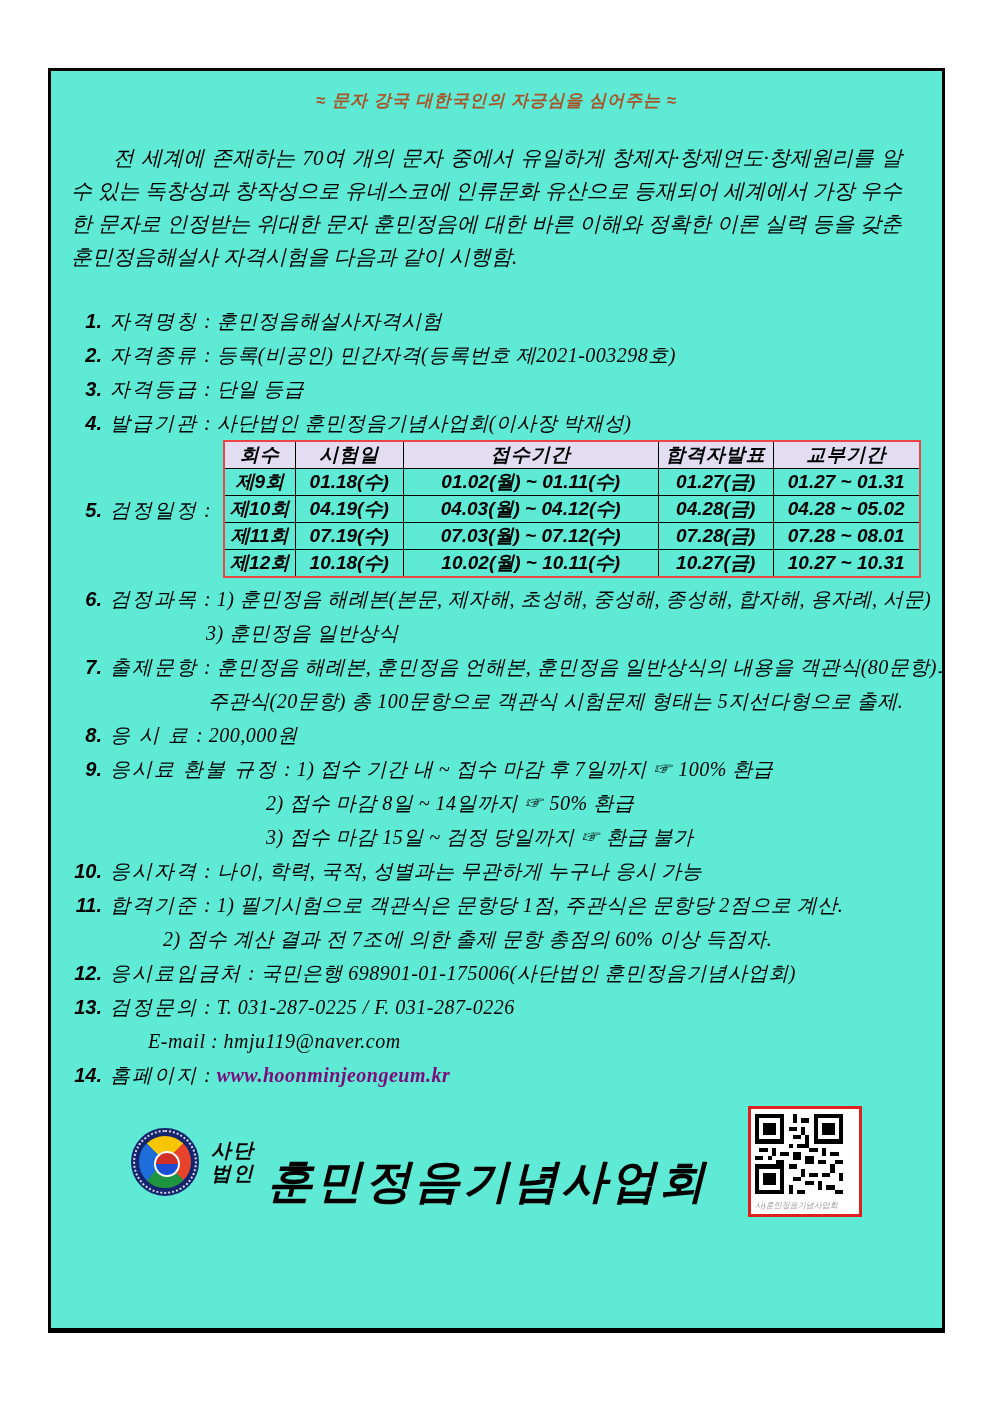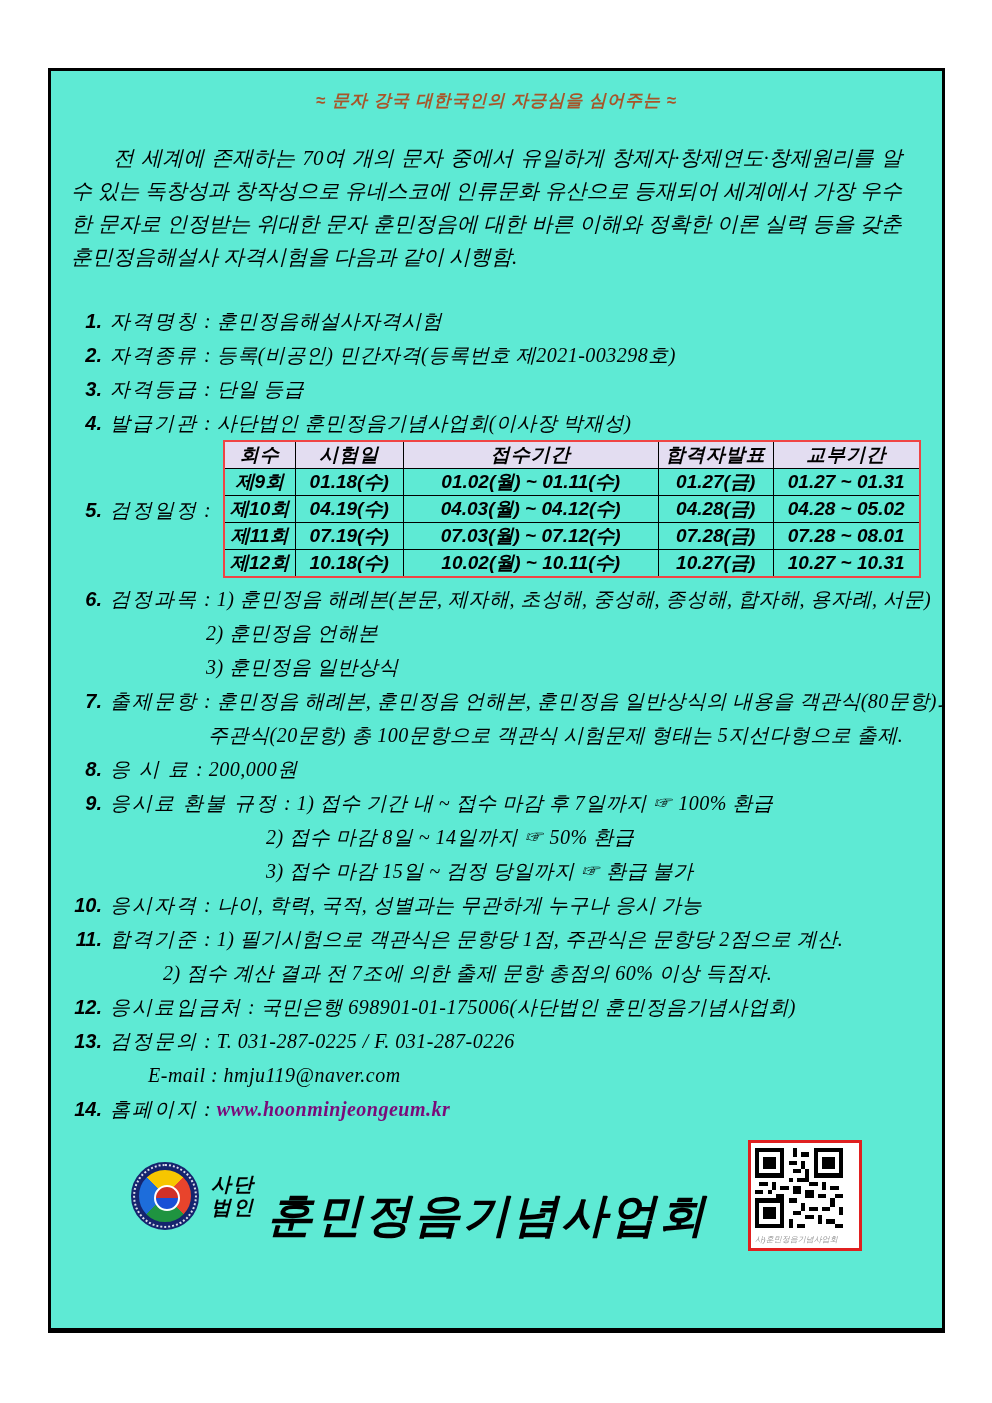--- a/index.html
+++ b/index.html
@@ -149,21 +149,20 @@
               <td>제12회</td>
               <td>10.18(수)</td>
               <td>10.02(월) ~ 10.11(수)</td>
               <td>10.27(금)</td>
               <td>10.27 ~ 10.31</td>
             </tr>
           </tbody>
         </table>
       </div>
       <div class="line"><span class="num">6.</span><span class="label">검정과목</span><span class="colon">:</span><span class="value">1) 훈민정음 해례본(본문, 제자해, 초성해, 중성해, 종성해, 합자해, 용자례, 서문)</span></div>
-      <div class="cont" style="padding-left: 140px;">2) 훈민정음 언해본</div>
       <div class="cont" style="padding-left: 140px;">3) 훈민정음 일반상식</div>
       <div class="line"><span class="num">7.</span><span class="label">출제문항</span><span class="colon">:</span><span class="value">훈민정음 해례본, 훈민정음 언해본, 훈민정음 일반상식의 내용을 객관식(80문항)과</span></div>
       <div class="cont" style="padding-left: 142px;">주관식(20문항) 총 100문항으로 객관식 시험문제 형태는 5지선다형으로 출제.</div>
       <div class="line"><span class="num">8.</span><span class="label">응 시 료</span><span class="colon">:</span><span class="value">200,000원</span></div>
       <div class="line"><span class="num">9.</span><span class="label">응시료 환불 규정</span><span class="colon">:</span><span class="value">1) 접수 기간 내 ~ 접수 마감 후 7일까지 ☞ 100% 환급</span></div>
       <div class="cont" style="padding-left: 200px;">2) 접수 마감 8일 ~ 14일까지 ☞ 50% 환급</div>
       <div class="cont" style="padding-left: 200px;">3) 접수 마감 15일 ~ 검정 당일까지 ☞ 환급 불가</div>
       <div class="line"><span class="num">10.</span><span class="label">응시자격</span><span class="colon">:</span><span class="value">나이, 학력, 국적, 성별과는 무관하게 누구나 응시 가능</span></div>
       <div class="line"><span class="num">11.</span><span class="label">합격기준</span><span class="colon">:</span><span class="value">1) 필기시험으로 객관식은 문항당 1점, 주관식은 문항당 2점으로 계산.</span></div>
       <div class="cont" style="padding-left: 97px;">2) 점수 계산 결과 전 7조에 의한 출제 문항 총점의 60% 이상 득점자.</div>

